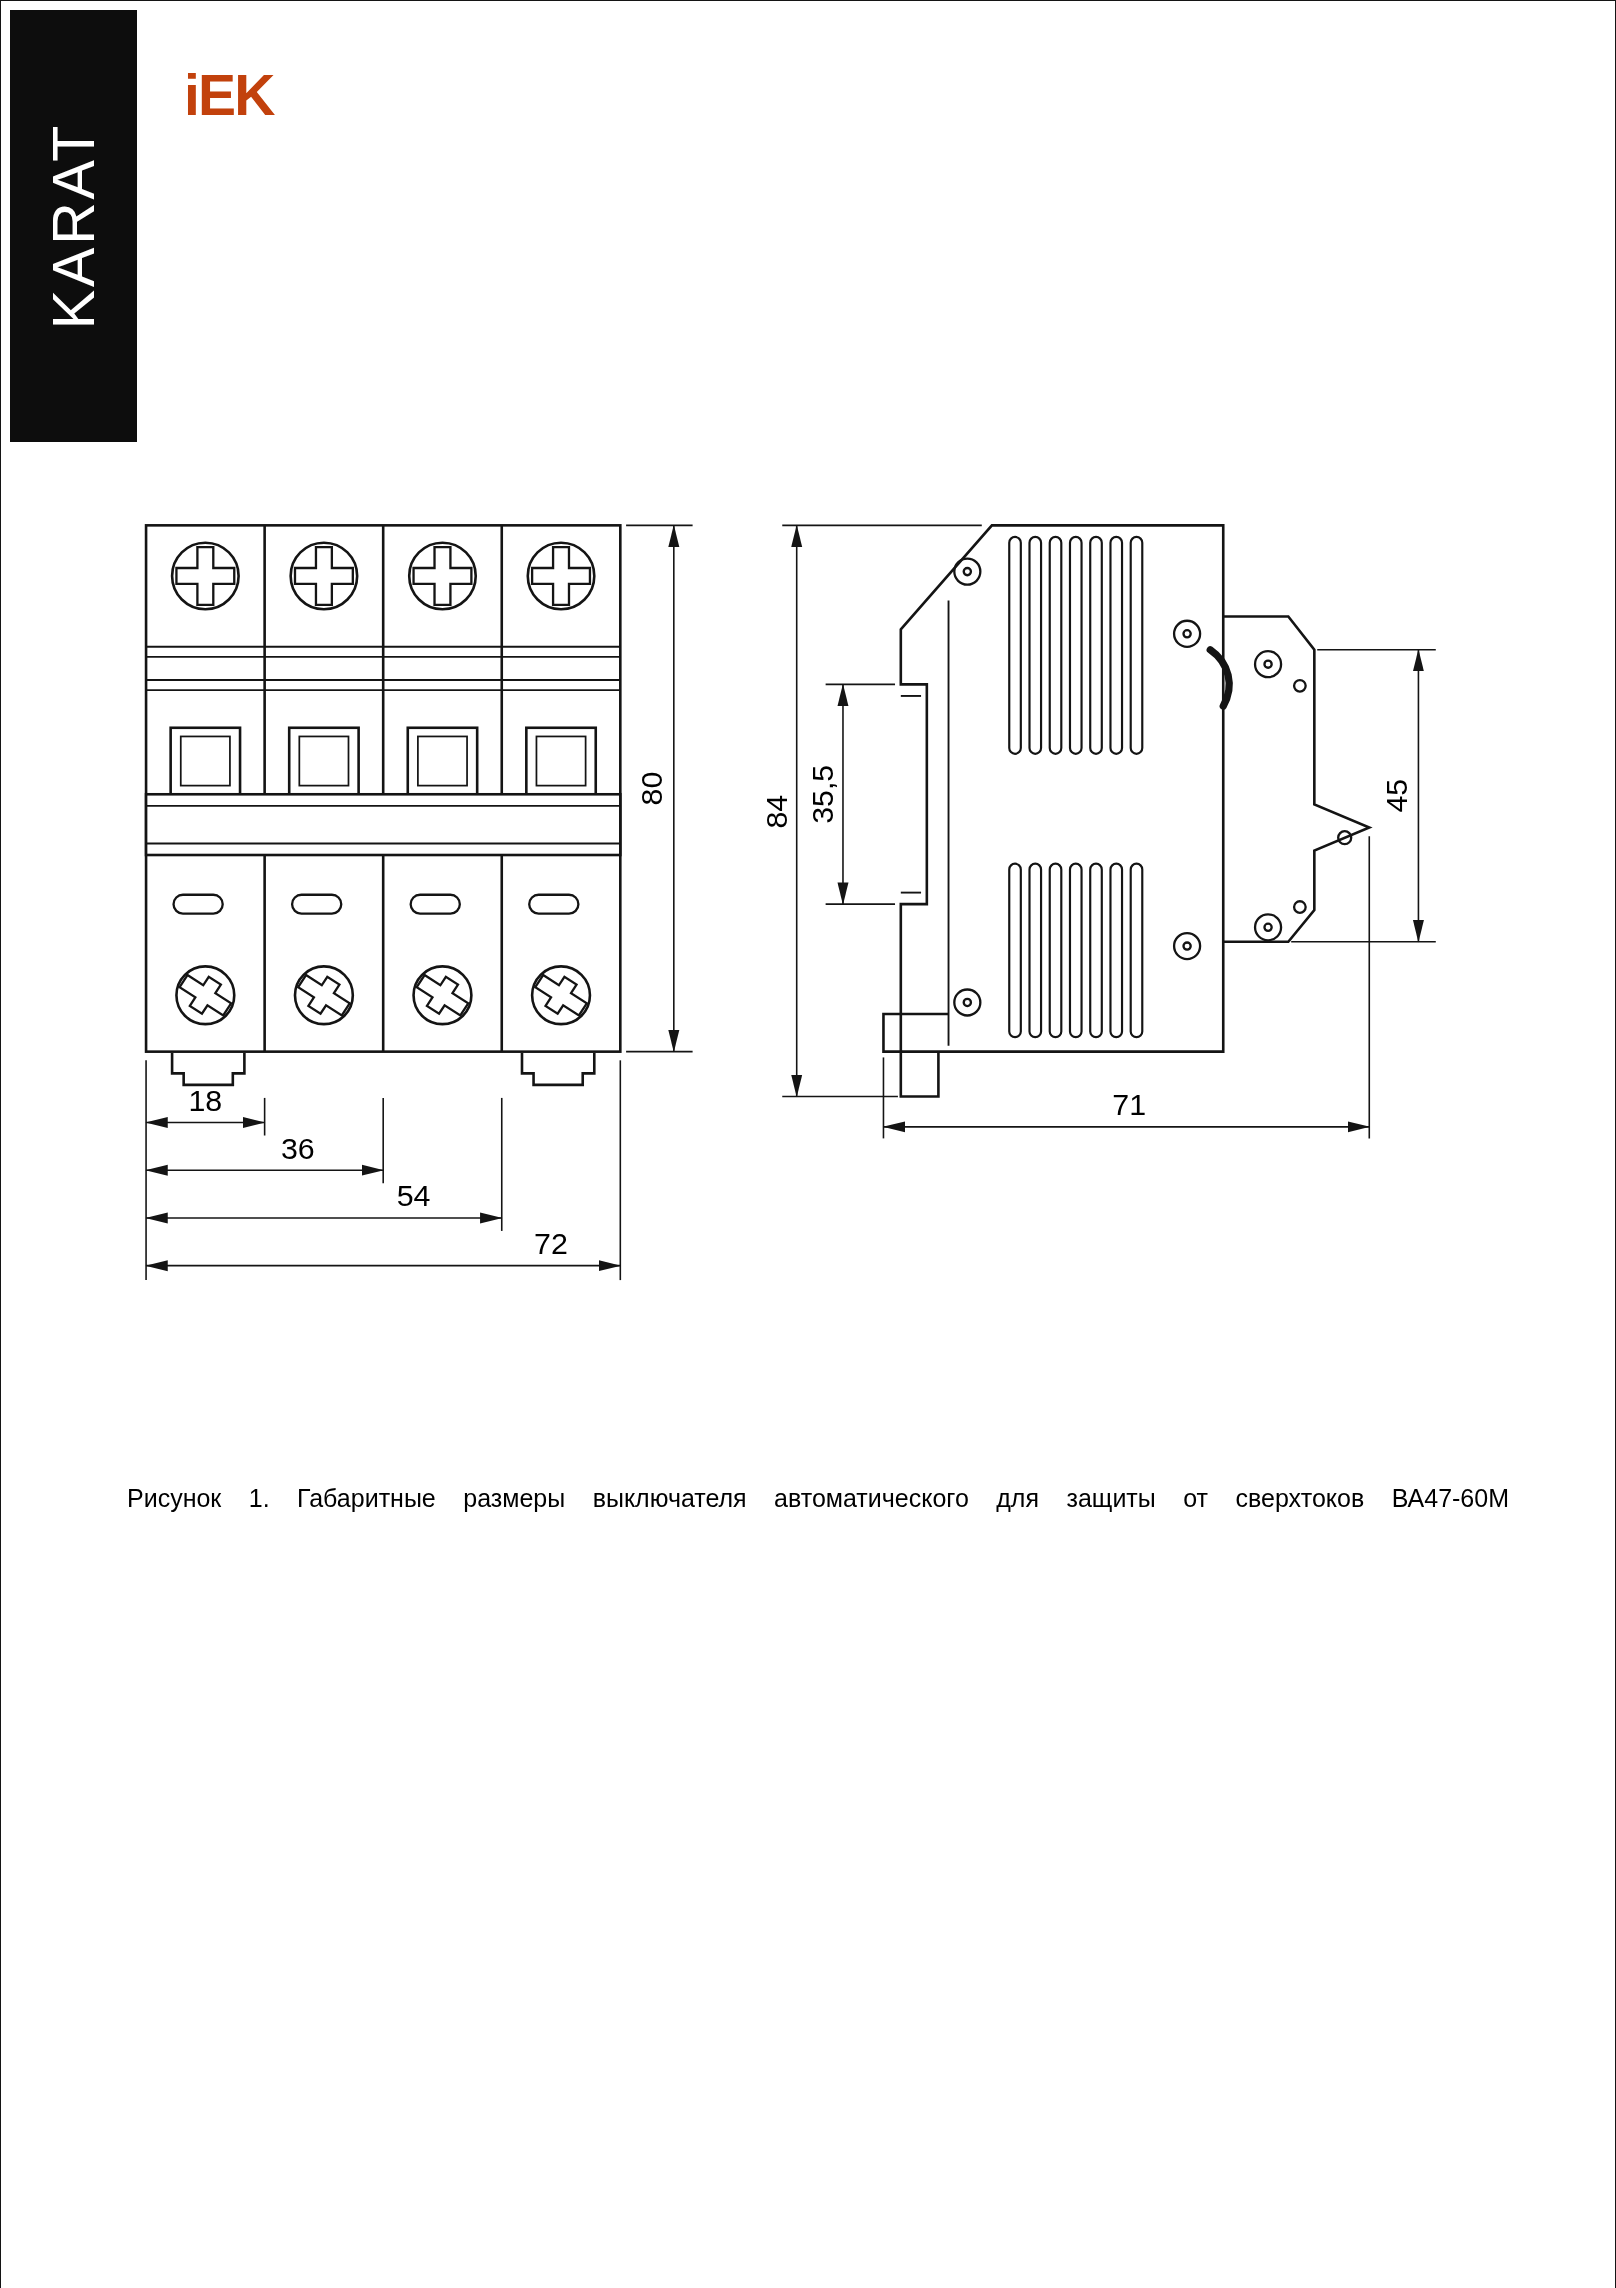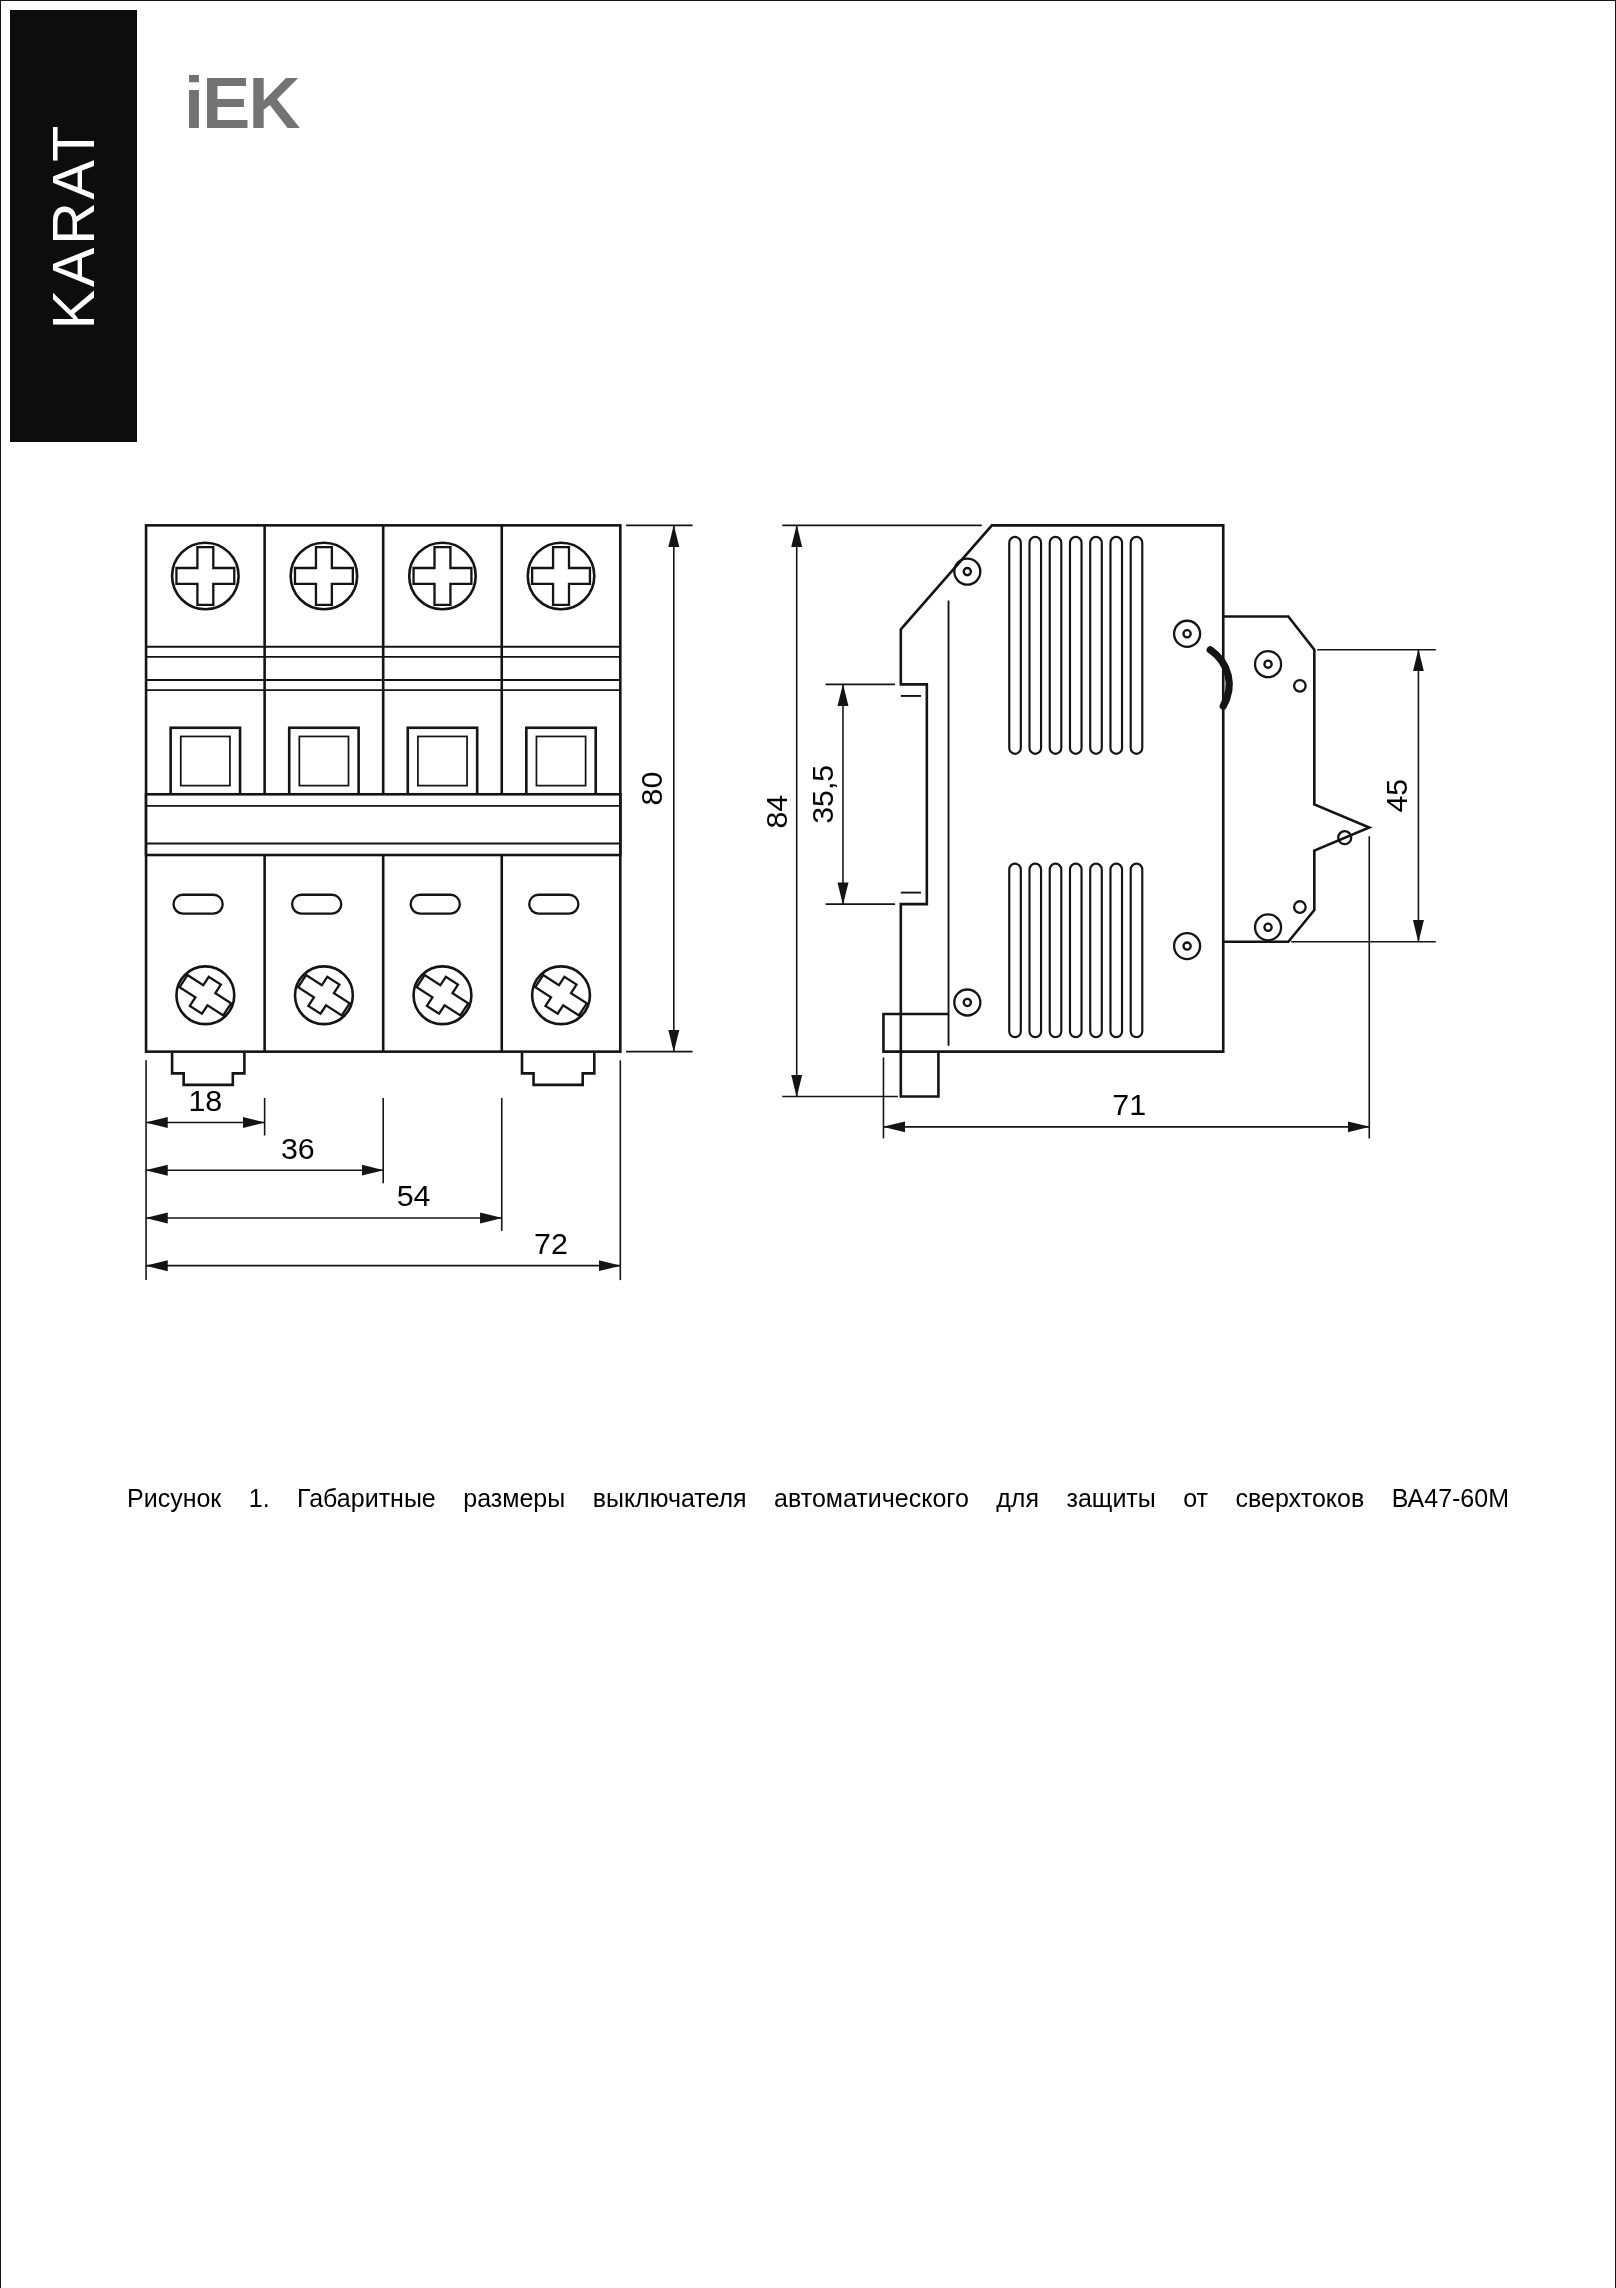--- a/index.html
+++ b/index.html
@@ -10,22 +10,22 @@
   }
   .brand-box {
     position:absolute; left:9.2px; top:9.2px; width:127px; height:432px;
     background:#0d0d0d; display:flex; align-items:center; justify-content:center;
   }
   .karat {
     color:#ffffff; font-size:59px; font-weight:400; letter-spacing:2.8px;
     transform:rotate(-90deg); white-space:nowrap;
   }
   .logo {
-    position:absolute; left:183px; top:66px; font-size:72px; font-weight:800;
-    letter-spacing:-1.8px; color:#737373; line-height:1;
+    position:absolute; left:183px; top:66px; font-size:57px; font-weight:800;
+    letter-spacing:-1.8px; color:#c2410c; line-height:1;
   }
   .drawing { position:absolute; left:0px; top:507px; }
   .caption {
     position:absolute; left:0; top:1473px; width:100%; box-sizing:border-box;
     padding:0 116px; margin:10px; font-size:25px; color:#000;
     text-align:justify; text-align-last:justify;
   }
   .dim-text {
     font-family:"Liberation Sans", sans-serif; font-size:21px;
     fill:#000; stroke:none;

